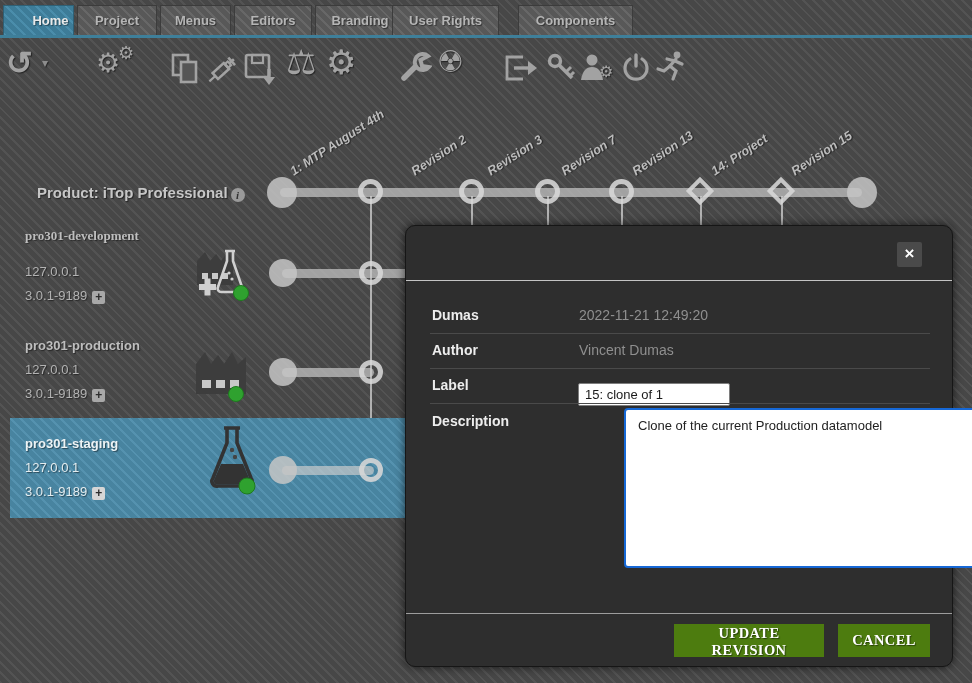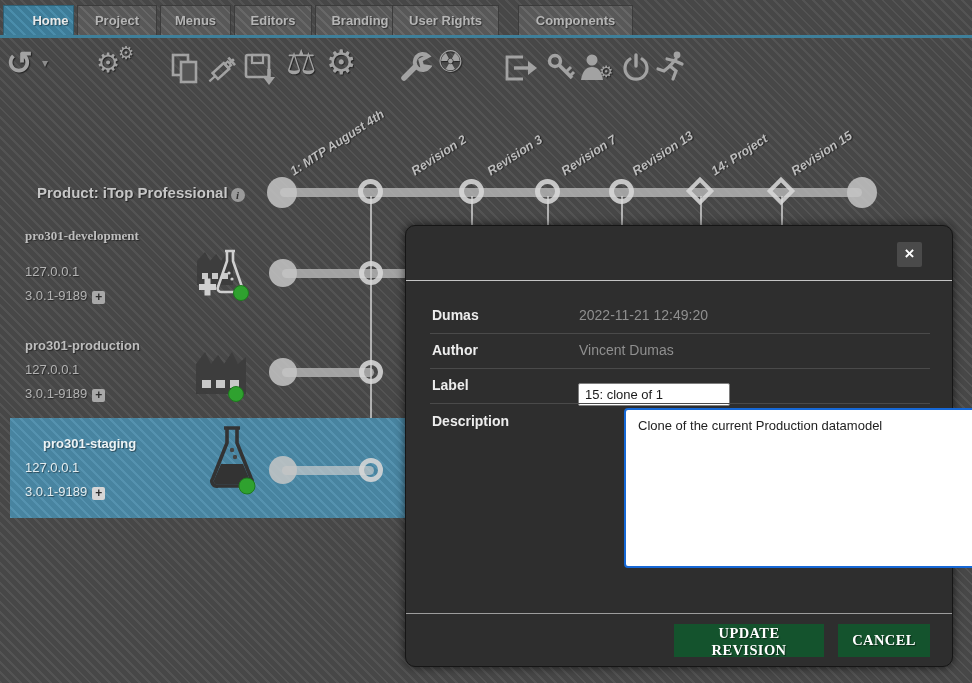--- a/index.html
+++ b/index.html
@@ -58,21 +58,21 @@
   .sep.light{background:#c4c4c4;}
   .sep.faint{left:24px;width:500px;background:#4a4a4a;}
   .sep.footer{background:#9d9d9d;}
   .f-label{position:absolute;left:26px;font-size:14px;font-weight:bold;color:#ededed;}
   .f-value{position:absolute;left:173px;font-size:14px;color:#8f8f8f;}
   .f-input{position:absolute;left:172px;top:147px;width:138px;height:17px;border:1px solid #7e7e7e;
        border-radius:2px;font:13px "Liberation Sans",sans-serif;color:#1a1a1a;padding:2px 6px;margin-top:10px;}
   .f-textarea{position:absolute;left:170px;top:182px;width:332px;height:140px;
        border:2px solid #1668d6;border-radius:4px;font:13px "Liberation Sans",sans-serif;
        color:#222;padding:8px 12px;resize:both;outline:none;margin-left:48px;}
-  .btn{position:absolute;top:398px;height:33px;background:#14532d;border:none;color:#fff;
+  .btn{position:absolute;top:398px;height:33px;background:#4d7c0f;border:none;color:#fff;
        font:bold 14.5px "Liberation Serif",serif;letter-spacing:.4px;cursor:pointer;
        text-shadow:1px 1px 1px rgba(0,0,0,.5);}
   .btn-update{left:268px;width:150px;}
   .btn-cancel{left:432px;width:92px;}
 </style>
 </head>
 <body>
 
 <div id="app">
 
@@ -238,21 +238,21 @@
       <rect x="12" y="38" width="9" height="8" fill="#c9c9c9"></rect>
       <rect x="26" y="38" width="9" height="8" fill="#c9c9c9"></rect>
       <rect x="40" y="38" width="9" height="8" fill="#c9c9c9"></rect>
       <circle cx="46" cy="52" r="7.5" fill="#2fa12f" stroke="#1e7a1e" stroke-width="1"></circle>
     </svg>
   </span>
   <div class="tl-line" style="left:282px;top:368px;width:92px;"></div>
   <div class="node-solid" style="left:269px;top:358px;width:28px;height:28px;"></div>
   <div class="node-circle" style="left:359px;top:360px;width:14px;height:14px;"></div>
 
-  <div class="env-text env-name staging-text" style="top:436px;color:#edf3f5;margin-left:18px;">pro301-staging</div>
+  <div class="env-text env-name staging-text" style="top:436px;color:#edf3f5;">pro301-staging</div>
   <div class="env-text staging-text" style="top:460px;color:#e3ecef;">127.0.0.1</div>
   <div class="env-text staging-text" style="top:484px;color:#e3ecef;">
     <span>3.0.1-9189</span><span class="plus-badge" style="background:#d6d6d6;">+</span>
   </div>
   <span class="env-icon" style="left:205px;top:424px;">
     <svg width="56" height="72" viewBox="0 0 56 72">
       <path d="M19 4 h16 M22 5 v14 L8 54 a5 5 0 0 0 5 8 h28 a5 5 0 0 0 5 -8 L32 19 V5" fill="none" stroke="#333" stroke-width="3.6"></path>
       <path d="M16 40 L9 56 q-1 4.5 4 4.5 h28 q5 0 4 -4.5 L38 40 z" fill="#333"></path>
       <circle cx="27" cy="26" r="2.2" fill="#444"></circle>
       <circle cx="30" cy="33" r="2.2" fill="#444"></circle>

